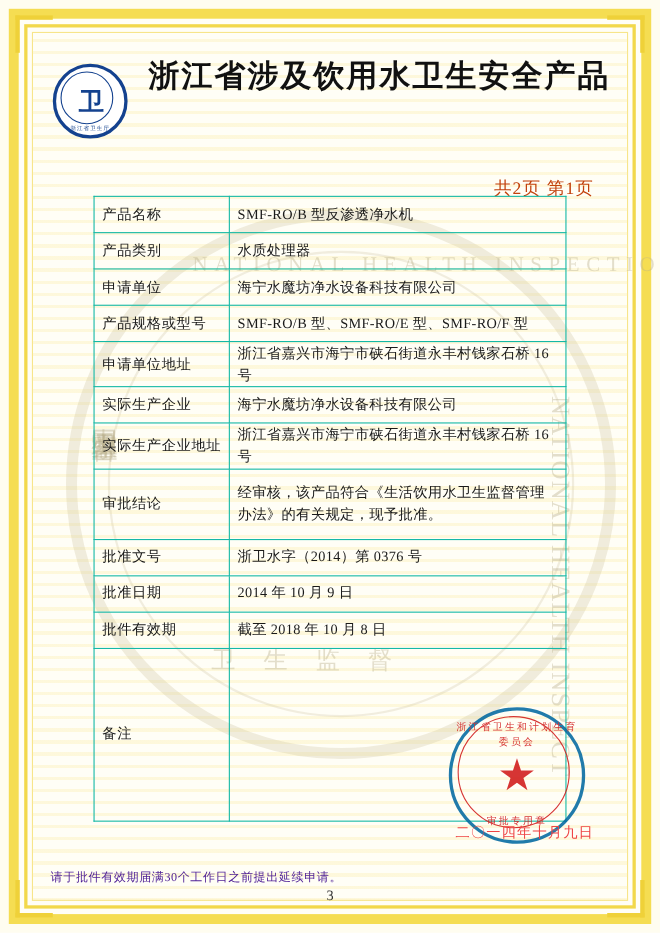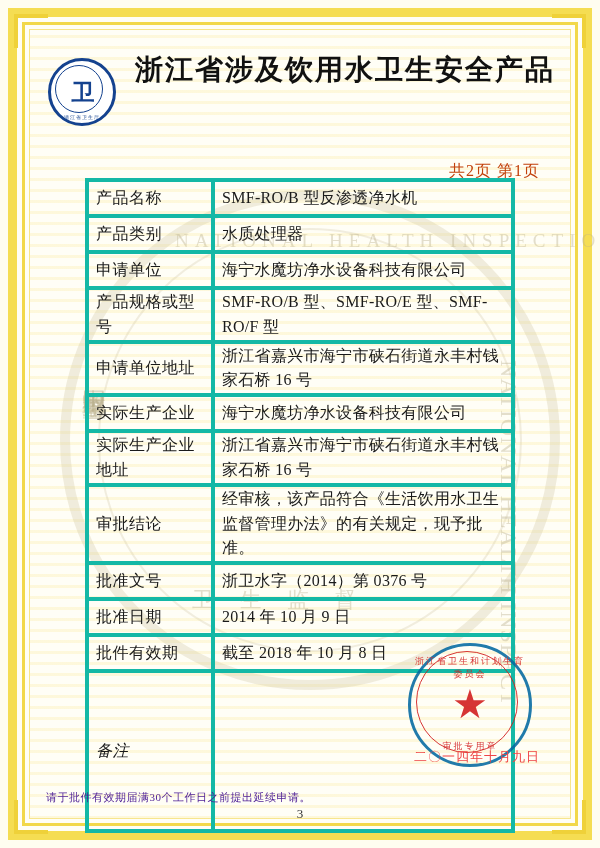--- a/index.html
+++ b/index.html
@@ -194,39 +194,39 @@
 
   
   .doc-table {
     position: absolute;
     left: 85px; top: 178px;
     width: 430px;
     border-collapse: collapse;
     background: transparent;
   }
   .doc-table td {
-    border: 4px solid #14b8a6;
-    font-size: 16px;
+    border: 1px solid #14b8a6;
+    font-size: 13px;
     color: #1a1a1a;
     padding: 0 7px;
     vertical-align: middle;
     line-height: 1.55;
     font-family: "Liberation Serif", serif;
   }
   .doc-table td.label {
     width: 108px;
     letter-spacing: 0.5px;
   }
   .doc-table td.value {
     letter-spacing: 0.3px;
   }
   .r-normal td { height: 32px; }
   .r-conclusion td { height: 63px; }
   .r-remark td { height: 150px; vertical-align: top; }
-  .r-remark td.label { vertical-align: middle; font-style: italic; }
+  .r-remark td.label { vertical-align: middle; }
   .r-remark td.value { padding-top: 6px; }
 
   
   .seal {
     position: absolute;
     left: 408px; top: 643px;
     width: 118px; height: 118px;
     border-radius: 50%;
     border: 3px solid #0369a1;
     opacity: 0.88;

